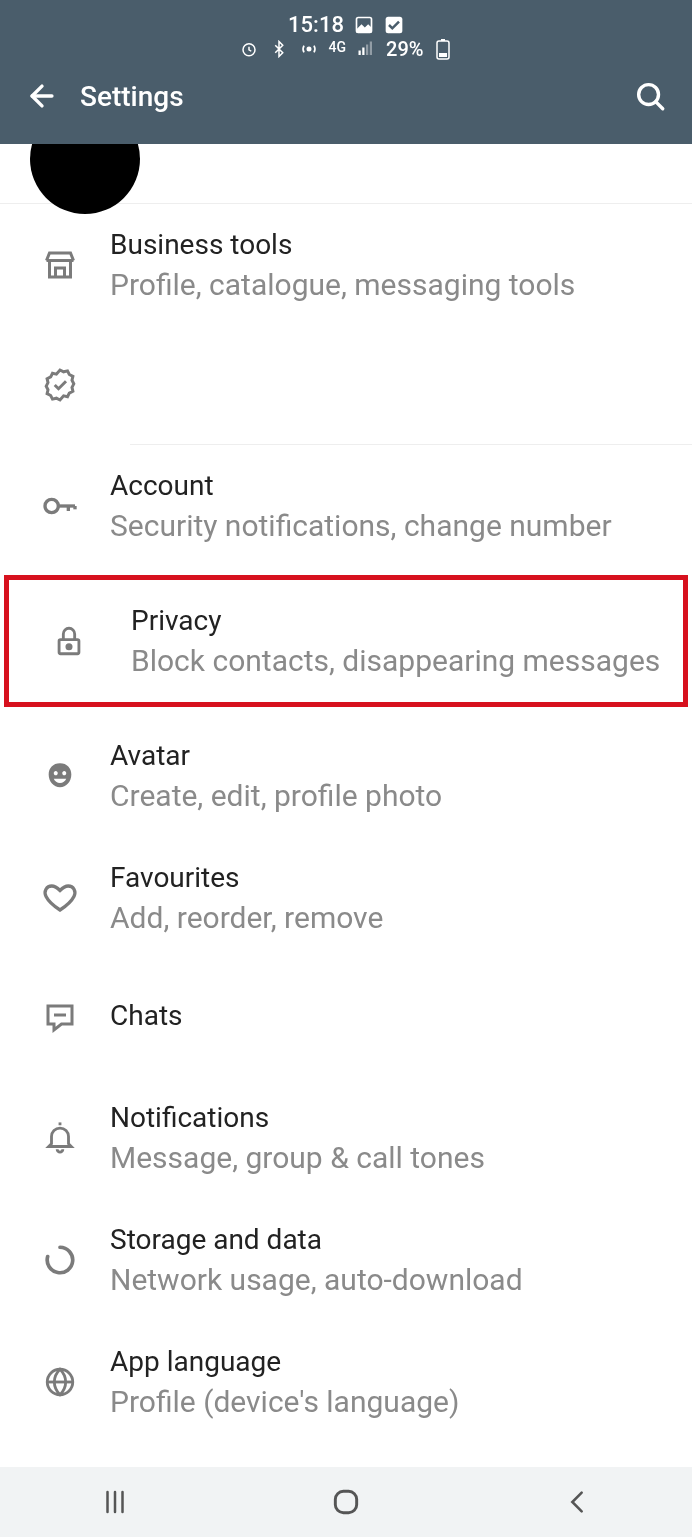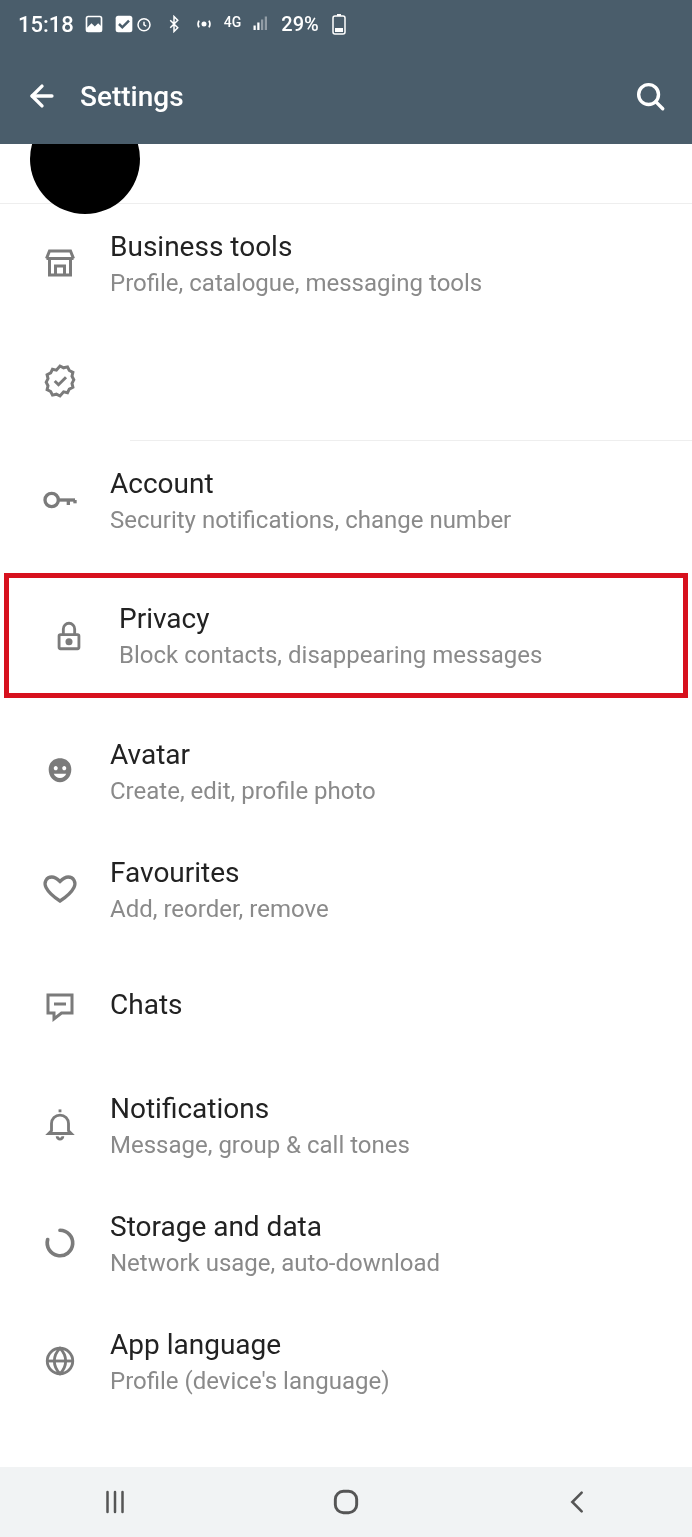--- a/index.html
+++ b/index.html
@@ -3,23 +3,24 @@
 <meta charset="utf-8">
 <style>
   * { box-sizing: border-box; margin: 0; padding: 0; }
   html, body { width: 692px; height: 1537px; font-family: -apple-system, Roboto, "Segoe UI", Arial, sans-serif; background: #ffffff; overflow: hidden; }
   .status-bar {
     height: 48px;
     background: #4a5d6b;
     color: #ffffff;
     display: flex;
     align-items: center;
-    padding: 0 18px;
+    padding: 12px 18px;
     font-size: 22px;
     font-weight: 500;
+    flex-direction: column;
   }
   .status-left { display: flex; align-items: center; gap: 10px; }
   .status-right { display: flex; align-items: center; gap: 10px; font-size: 20px; }
   .status-icon-box { width:20px; height:20px; display:inline-flex; align-items:center; justify-content:center; }
   .app-bar {
     height: 96px;
     background: #4a5d6b;
     color: #ffffff;
     display: flex;
     align-items: center;
@@ -44,39 +45,40 @@
   }
   .settings-list { background:#ffffff; }
   .item {
     display:flex;
     align-items:center;
     padding: 24px 20px 24px 20px;
     min-height: 118px;
   }
   .item.highlight {
     border: 5px solid #d7111e;
-    margin: 14px 4px;
+    margin: 8px 4px;
+    gap: 12px;
   }
   .item .icon-slot {
     width: 80px;
     display:flex;
     align-items:center;
     justify-content:center;
     color:#7b7b7b;
     flex-shrink:0;
   }
   .item .texts { flex:1; padding-left: 10px; }
   .item .title {
     font-size: 28px;
     color:#222;
     font-weight:400;
     margin-bottom:6px;
   }
   .item .subtitle {
-    font-size: 24px;
+    font-size: 30px;
     color:#8a8a8a;
     font-weight:400;
   }
   .divider-inset {
     height:1px;
     background:#eeeeee;
     margin-left:130px;
   }
   .nav-bar {
     position:absolute;

